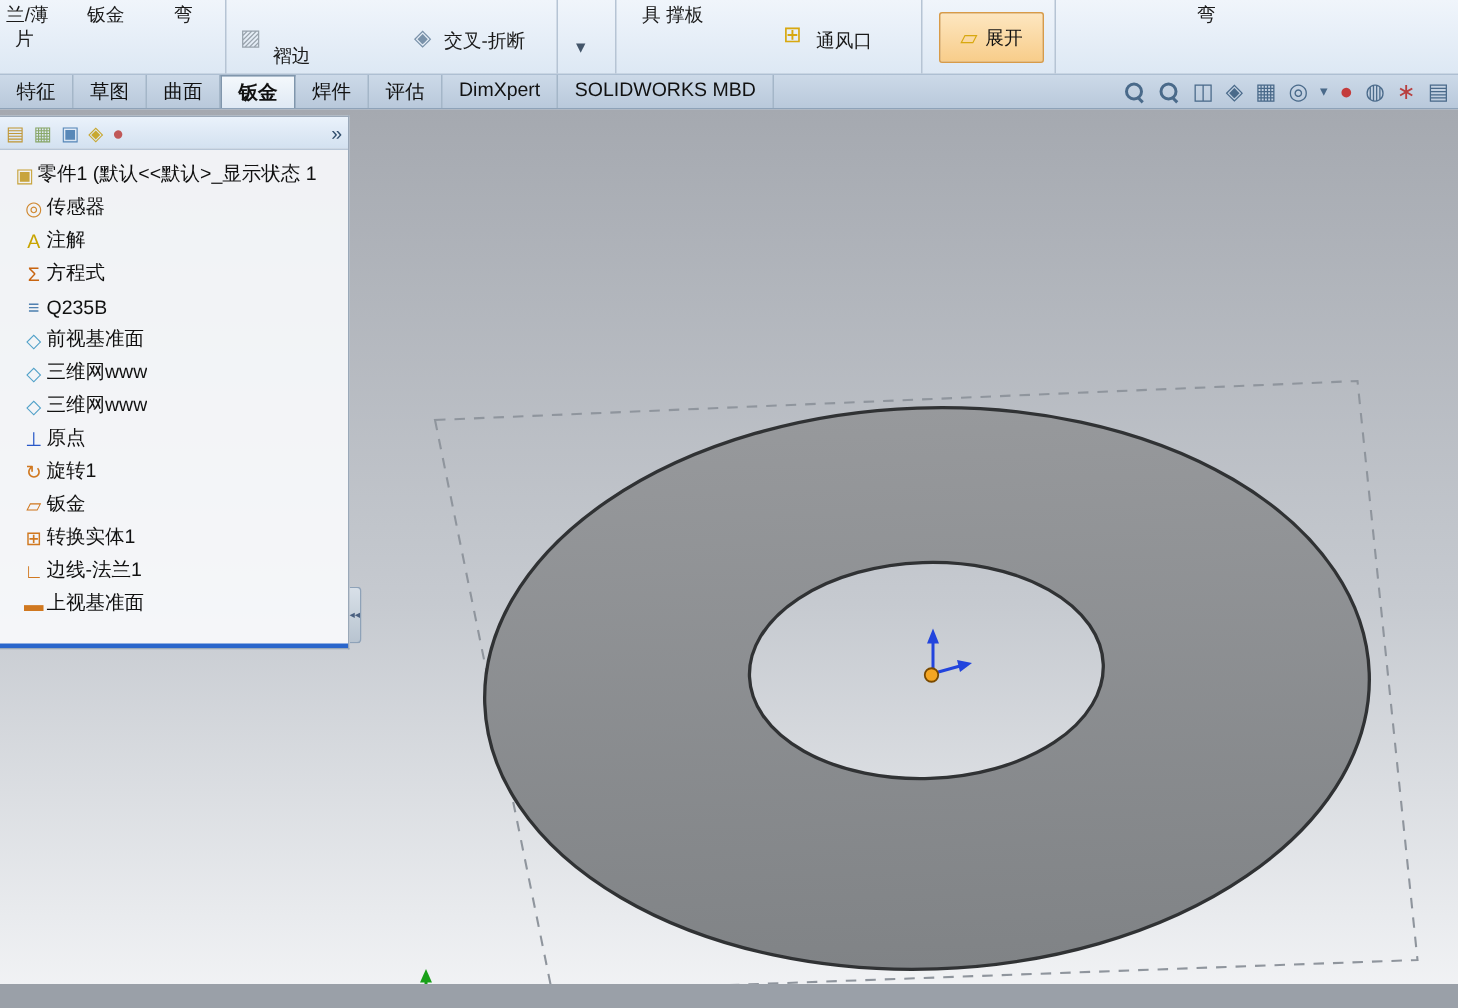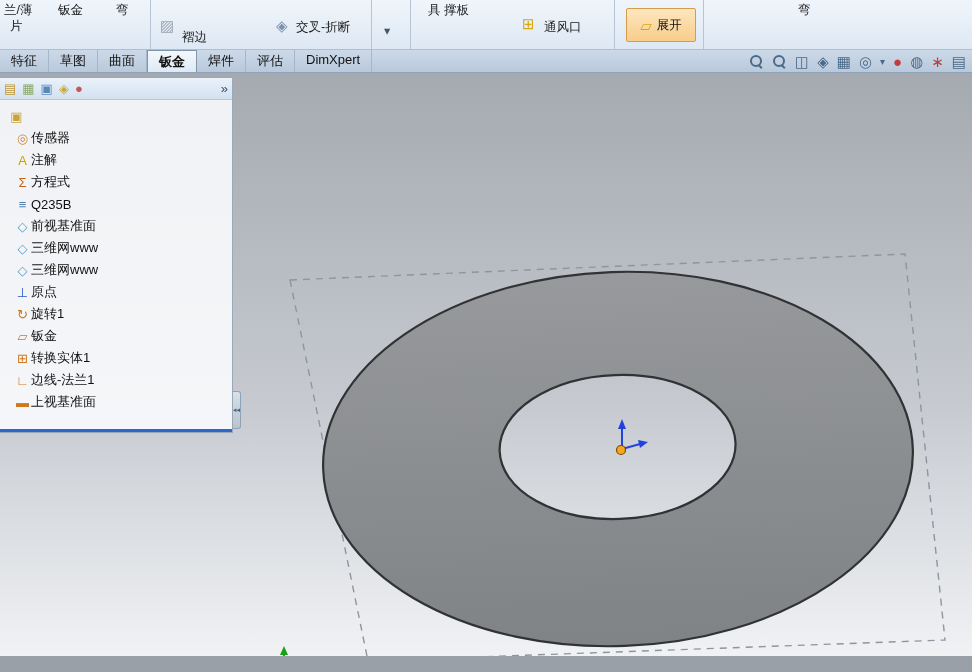--- a/index.html
+++ b/index.html
@@ -151,20 +151,23 @@
         </div>
       <div class="tab">
           <span>焊件</span>
         </div>
       <div class="tab">
           <span>评估</span>
         </div>
       <div class="tab">
           <span>DimXpert</span>
         </div>
+      <div class="tab">
+          <span>SOLIDWORKS MBD</span>
+        </div>
     </div>
 
     <div class="view-toolbar">
       <span class="mag"></span>
       <span class="mag"></span>
       <span class="vicon" style="color: rgb(74, 106, 138);">◫</span>
       <span class="vicon" style="color: rgb(74, 106, 138);">◈</span>
       <span class="vicon" style="color: rgb(74, 106, 138);">▦</span>
       <span class="vicon" style="color: rgb(74, 106, 138);">◎</span>
       <span class="vicon small" style="color: rgb(74, 106, 138);">▾</span>
@@ -213,20 +216,21 @@
         <span class="hicon" style="color: rgb(138, 168, 106);">▦</span>
         <span class="hicon" style="color: rgb(88, 136, 184);">▣</span>
         <span class="hicon" style="color: rgb(200, 168, 48);">◈</span>
         <span class="hicon" style="color: rgb(192, 88, 88);">●</span>
         <span class="chevron">»</span>
       </div>
 
       <div class="tree">
         <div class="trow">
           <span class="ticon" style="color: rgb(200, 164, 60);">▣</span>
+          <span class="tlabel">零件1 (默认&lt;&lt;默认&gt;_显示状态 1</span>
         </div>
 
         <div class="trow child">
           <span class="ticon" style="color: rgb(208, 136, 48);">◎</span>
           <span class="tlabel">传感器</span>
         </div>
         <div class="trow child">
           <span class="ticon" style="color: rgb(200, 164, 0);">A</span>
           <span class="tlabel">注解</span>
         </div>

